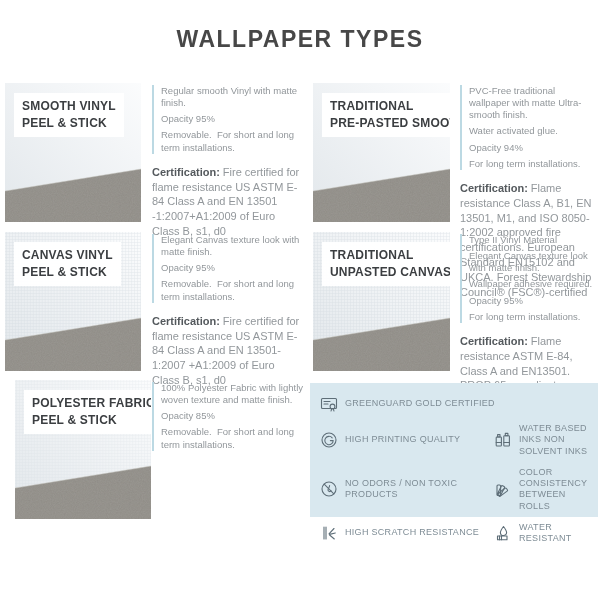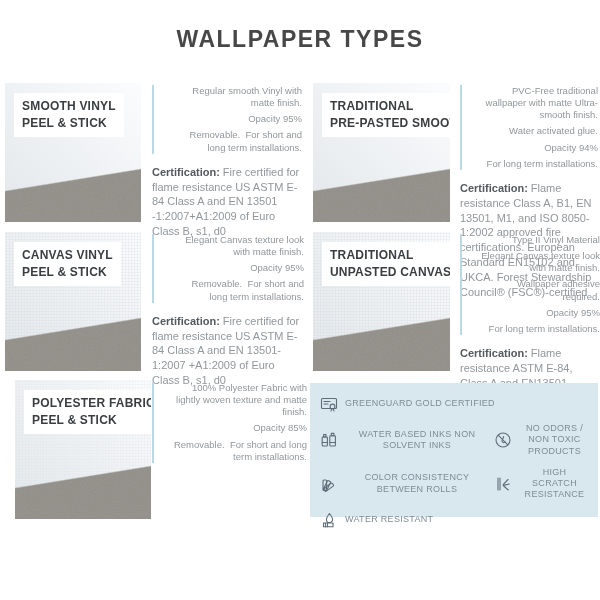--- a/index.html
+++ b/index.html
@@ -10,32 +10,32 @@
   .title { position:absolute; top:26px; left:0; width:600px; text-align:center;
            font-size:23px; font-weight:600; letter-spacing:1.5px; color:#474747; }
 
   .swatch { position:absolute; width:136px; height:139px; overflow:hidden; }
   .swatch svg.sample { position:absolute; inset:0; width:100%; height:100%; display:block; }
   .swatch-label { position:absolute; top:10px; left:9px; background:rgba(255,255,255,.96);
                   padding:5px 8px 5px 8px; font-size:12px; font-weight:600; color:#3b3e41;
                   letter-spacing:.2px; line-height:1.4; white-space:nowrap; }
 
   .desc { position:absolute; display:flex; flex-direction:column; gap:11px; }
-  .features { border-left:2px solid #bcd9e3; padding-left:19px;text-align:right; }
+  .features { border-left:2px solid #bcd9e3; padding-left:7px; }
   .features p { font-size:9.5px; line-height:1.28; color:#92979b; margin-bottom:4px; }
   .features p:last-child { margin-bottom:0; }
   .cert { font-size:11px; line-height:1.35; color:#92979b; }
   .cert strong { color:#54595d; font-weight:700; margin-right:3px; }
   .cert span { white-space:pre-line; }
 
   .features-box { position:absolute; left:310px; top:383px; width:288px; height:134px;
                   background:#d9e8ef; padding:11px 8px 10px 9px;
                   display:grid; grid-template-columns:170px 1fr; column-gap:4px; row-gap:10px;
                   align-content:space-between; }
-  .badge { display:flex; align-items:center; gap:7px;text-align:center; }
+  .badge { display:flex; align-items:center; gap:7px; }
   .badge.span2 { grid-column:1 / span 2; }
   .badge .bicon { flex:0 0 auto; width:19px; height:19px; display:flex; align-items:center; justify-content:center; }
   .badge .bicon svg { width:18px; height:18px; stroke:#5e6e78; fill:none; stroke-width:1.1;
                       stroke-linecap:round; stroke-linejoin:round; }
   .badge .blabel { font-size:9px; letter-spacing:.3px; color:#7e8c95; line-height:1.25; }
 
   .hidden-defs { position:absolute; width:0; height:0; overflow:hidden; }
 </style>
 </head>
 <body>
@@ -189,20 +189,29 @@
           <rect x="1.5" y="3.5" width="15" height="10" rx="1"></rect>
           <line x1="4" y1="6.5" x2="10" y2="6.5"></line>
           <line x1="4" y1="9" x2="8" y2="9"></line>
           <circle cx="12.5" cy="11.5" r="2.4"></circle>
           <path d="M11.6 13.6 L11.1 16 M13.4 13.6 L13.9 16"></path>
         </svg>
       </span>
       <span class="blabel">GREENGUARD GOLD CERTIFIED</span>
     </div>
 
+    <div class="badge">
+      <span class="bicon">
+        <svg viewBox="0 0 18 18">
+          <circle cx="9" cy="9" r="7"></circle>
+          <path d="M12.2 6.8 A4.2 4.2 0 1 0 13.2 9.6 L10.4 9.6"></path>
+        </svg>
+      </span>
+      <span class="blabel">HIGH PRINTING QUALITY</span>
+    </div>
 
     <div class="badge">
       <span class="bicon">
         <svg viewBox="0 0 18 18">
           <rect x="2.2" y="6" width="5.2" height="9" rx="0.8"></rect>
           <rect x="3.6" y="3.6" width="2.4" height="2.4"></rect>
           <line x1="2.2" y1="11.5" x2="7.4" y2="11.5"></line>
           <rect x="9.8" y="4.8" width="5.6" height="10.2" rx="0.8"></rect>
           <rect x="11.3" y="2.4" width="2.6" height="2.4"></rect>
           <line x1="9.8" y1="11.5" x2="15.4" y2="11.5"></line>

